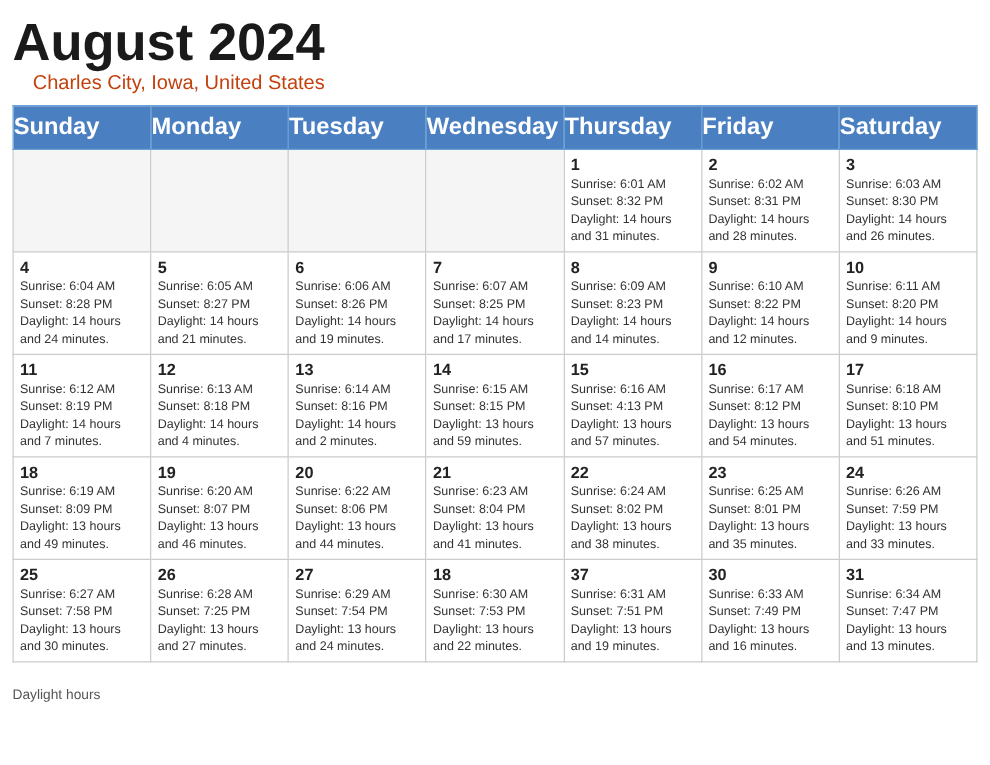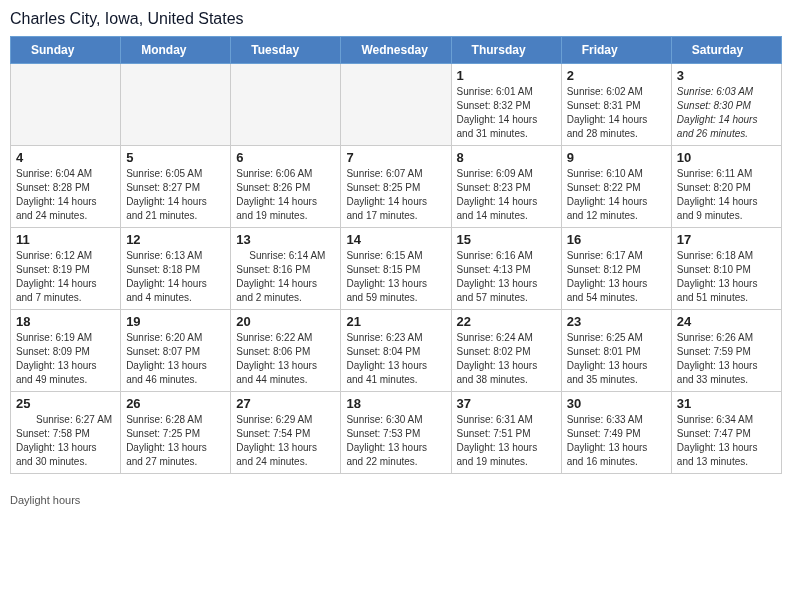--- a/index.html
+++ b/index.html
@@ -30,33 +30,33 @@
     .title-area {
       text-align: right;
     }
     .calendar-title {
       font-size: 42px;
       font-weight: bold;
       color: #1a1a1a;
     }
     .calendar-subtitle {
       font-size: 16px;
-      color: #0f172a;
+      color: #c2410c;
     }
     .calendar-table {
       width: 100%;
       border-collapse: collapse;
       table-layout: fixed;
     }
     .calendar-table th {
       background: #4a7fc1;
       color: #fff;
-      font-size: 12px;
-      font-weight: bold;
-      padding: 6px 20px;
+      font-size: 19px;
+      font-weight: bold;
+      padding: 6px 0;
       text-align: left;
       border: 1px solid #6a9fd4;
     }
     .calendar-table td {
       border: 1px solid #ccc;
       vertical-align: top;
       padding: 4px 5px;
       font-size: 10.5px;
       color: #222;
       height: 80px;
@@ -80,20 +80,21 @@
       margin-top: 20px;
       font-size: 11px;
       color: #555;
     }
   </style>
 </head>
 <body>
 
 <div class="header-area">
   <div class="title-area">
+    <div class="calendar-title">August 2024</div>
     <div class="calendar-subtitle">Charles City, Iowa, United States</div>
   </div>
 </div>
 
 <table class="calendar-table">
   <thead>
     <tr>
       <th>Sunday</th>
       <th>Monday</th>
       <th>Tuesday</th>
@@ -108,21 +109,21 @@
         <td class="empty"></td>
         <td class="empty"></td>
         <td class="empty"></td>
         <td class="empty"></td>
         <td><span class="day-number">1</span><span class="day-info" style="white-space: pre-line;">Sunrise: 6:01 AM
 Sunset: 8:32 PM
 Daylight: 14 hours and 31 minutes.</span></td>
         <td><span class="day-number">2</span><span class="day-info" style="white-space: pre-line;">Sunrise: 6:02 AM
 Sunset: 8:31 PM
 Daylight: 14 hours and 28 minutes.</span></td>
-        <td><span class="day-number">3</span><span class="day-info" style="white-space: pre-line; font-style: italic;">Sunrise: 6:03 AM
+        <td><span class="day-number">3</span><span class="day-info" style="white-space: pre-line;">Sunrise: 6:03 AM
 Sunset: 8:30 PM
 Daylight: 14 hours and 26 minutes.</span></td>
       </tr>
       <tr>
         <td><span class="day-number">4</span><span class="day-info" style="white-space: pre-line;">Sunrise: 6:04 AM
 Sunset: 8:28 PM
 Daylight: 14 hours and 24 minutes.</span></td>
         <td><span class="day-number">5</span><span class="day-info" style="white-space: pre-line;">Sunrise: 6:05 AM
 Sunset: 8:27 PM
 Daylight: 14 hours and 21 minutes.</span></td>
@@ -142,21 +143,21 @@
 Sunset: 8:20 PM
 Daylight: 14 hours and 9 minutes.</span></td>
       </tr>
       <tr>
         <td><span class="day-number">11</span><span class="day-info" style="white-space: pre-line;">Sunrise: 6:12 AM
 Sunset: 8:19 PM
 Daylight: 14 hours and 7 minutes.</span></td>
         <td><span class="day-number">12</span><span class="day-info" style="white-space: pre-line;">Sunrise: 6:13 AM
 Sunset: 8:18 PM
 Daylight: 14 hours and 4 minutes.</span></td>
-        <td><span class="day-number">13</span><span class="day-info" style="white-space: pre-line; margin-left: 13px;">Sunrise: 6:14 AM
+        <td><span class="day-number">13</span><span class="day-info" style="white-space: pre-line;">Sunrise: 6:14 AM
 Sunset: 8:16 PM
 Daylight: 14 hours and 2 minutes.</span></td>
         <td><span class="day-number">14</span><span class="day-info" style="white-space: pre-line;">Sunrise: 6:15 AM
 Sunset: 8:15 PM
 Daylight: 13 hours and 59 minutes.</span></td>
         <td><span class="day-number">15</span><span class="day-info" style="white-space: pre-line;">Sunrise: 6:16 AM
 Sunset: 4:13 PM
 Daylight: 13 hours and 57 minutes.</span></td>
         <td><span class="day-number">16</span><span class="day-info" style="white-space: pre-line;">Sunrise: 6:17 AM
 Sunset: 8:12 PM
@@ -182,21 +183,21 @@
 Sunset: 8:02 PM
 Daylight: 13 hours and 38 minutes.</span></td>
         <td><span class="day-number">23</span><span class="day-info" style="white-space: pre-line;">Sunrise: 6:25 AM
 Sunset: 8:01 PM
 Daylight: 13 hours and 35 minutes.</span></td>
         <td><span class="day-number">24</span><span class="day-info" style="white-space: pre-line;">Sunrise: 6:26 AM
 Sunset: 7:59 PM
 Daylight: 13 hours and 33 minutes.</span></td>
       </tr>
       <tr>
-        <td><span class="day-number">25</span><span class="day-info" style="white-space: pre-line; margin-left: 20px;">Sunrise: 6:27 AM
+        <td><span class="day-number">25</span><span class="day-info" style="white-space: pre-line;">Sunrise: 6:27 AM
 Sunset: 7:58 PM
 Daylight: 13 hours and 30 minutes.</span></td>
         <td><span class="day-number">26</span><span class="day-info" style="white-space: pre-line;">Sunrise: 6:28 AM
 Sunset: 7:25 PM
 Daylight: 13 hours and 27 minutes.</span></td>
         <td><span class="day-number">27</span><span class="day-info" style="white-space: pre-line;">Sunrise: 6:29 AM
 Sunset: 7:54 PM
 Daylight: 13 hours and 24 minutes.</span></td>
         <td><span class="day-number">18</span><span class="day-info" style="white-space: pre-line; text-align: right;">Sunrise: 6:30 AM
 Sunset: 7:53 PM

